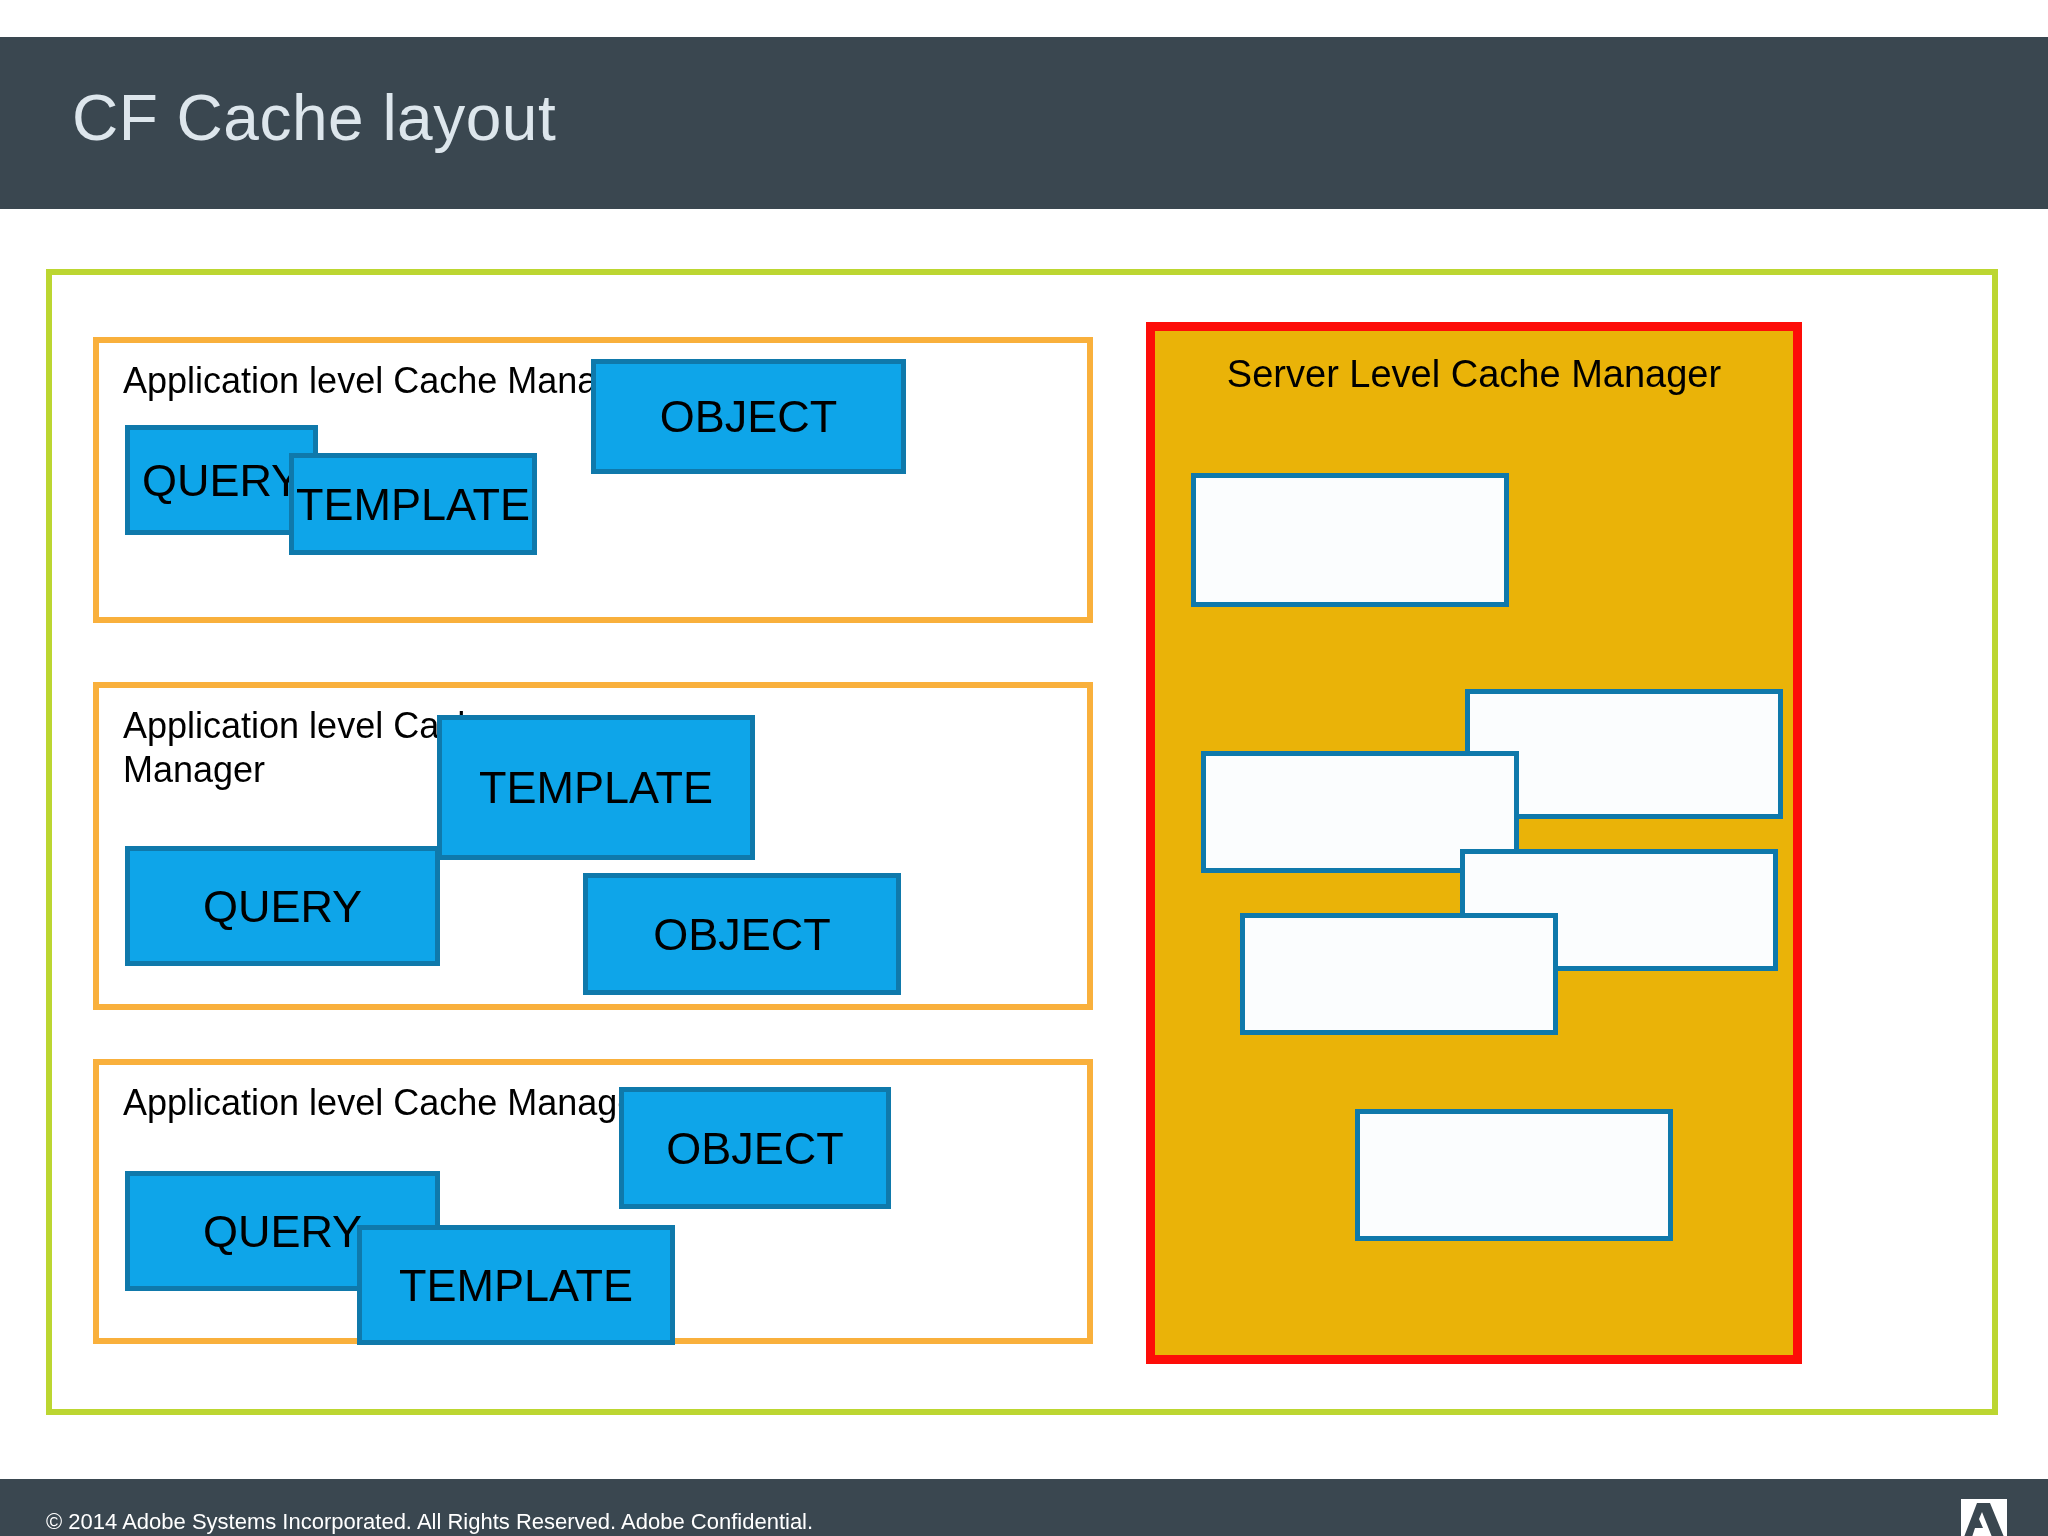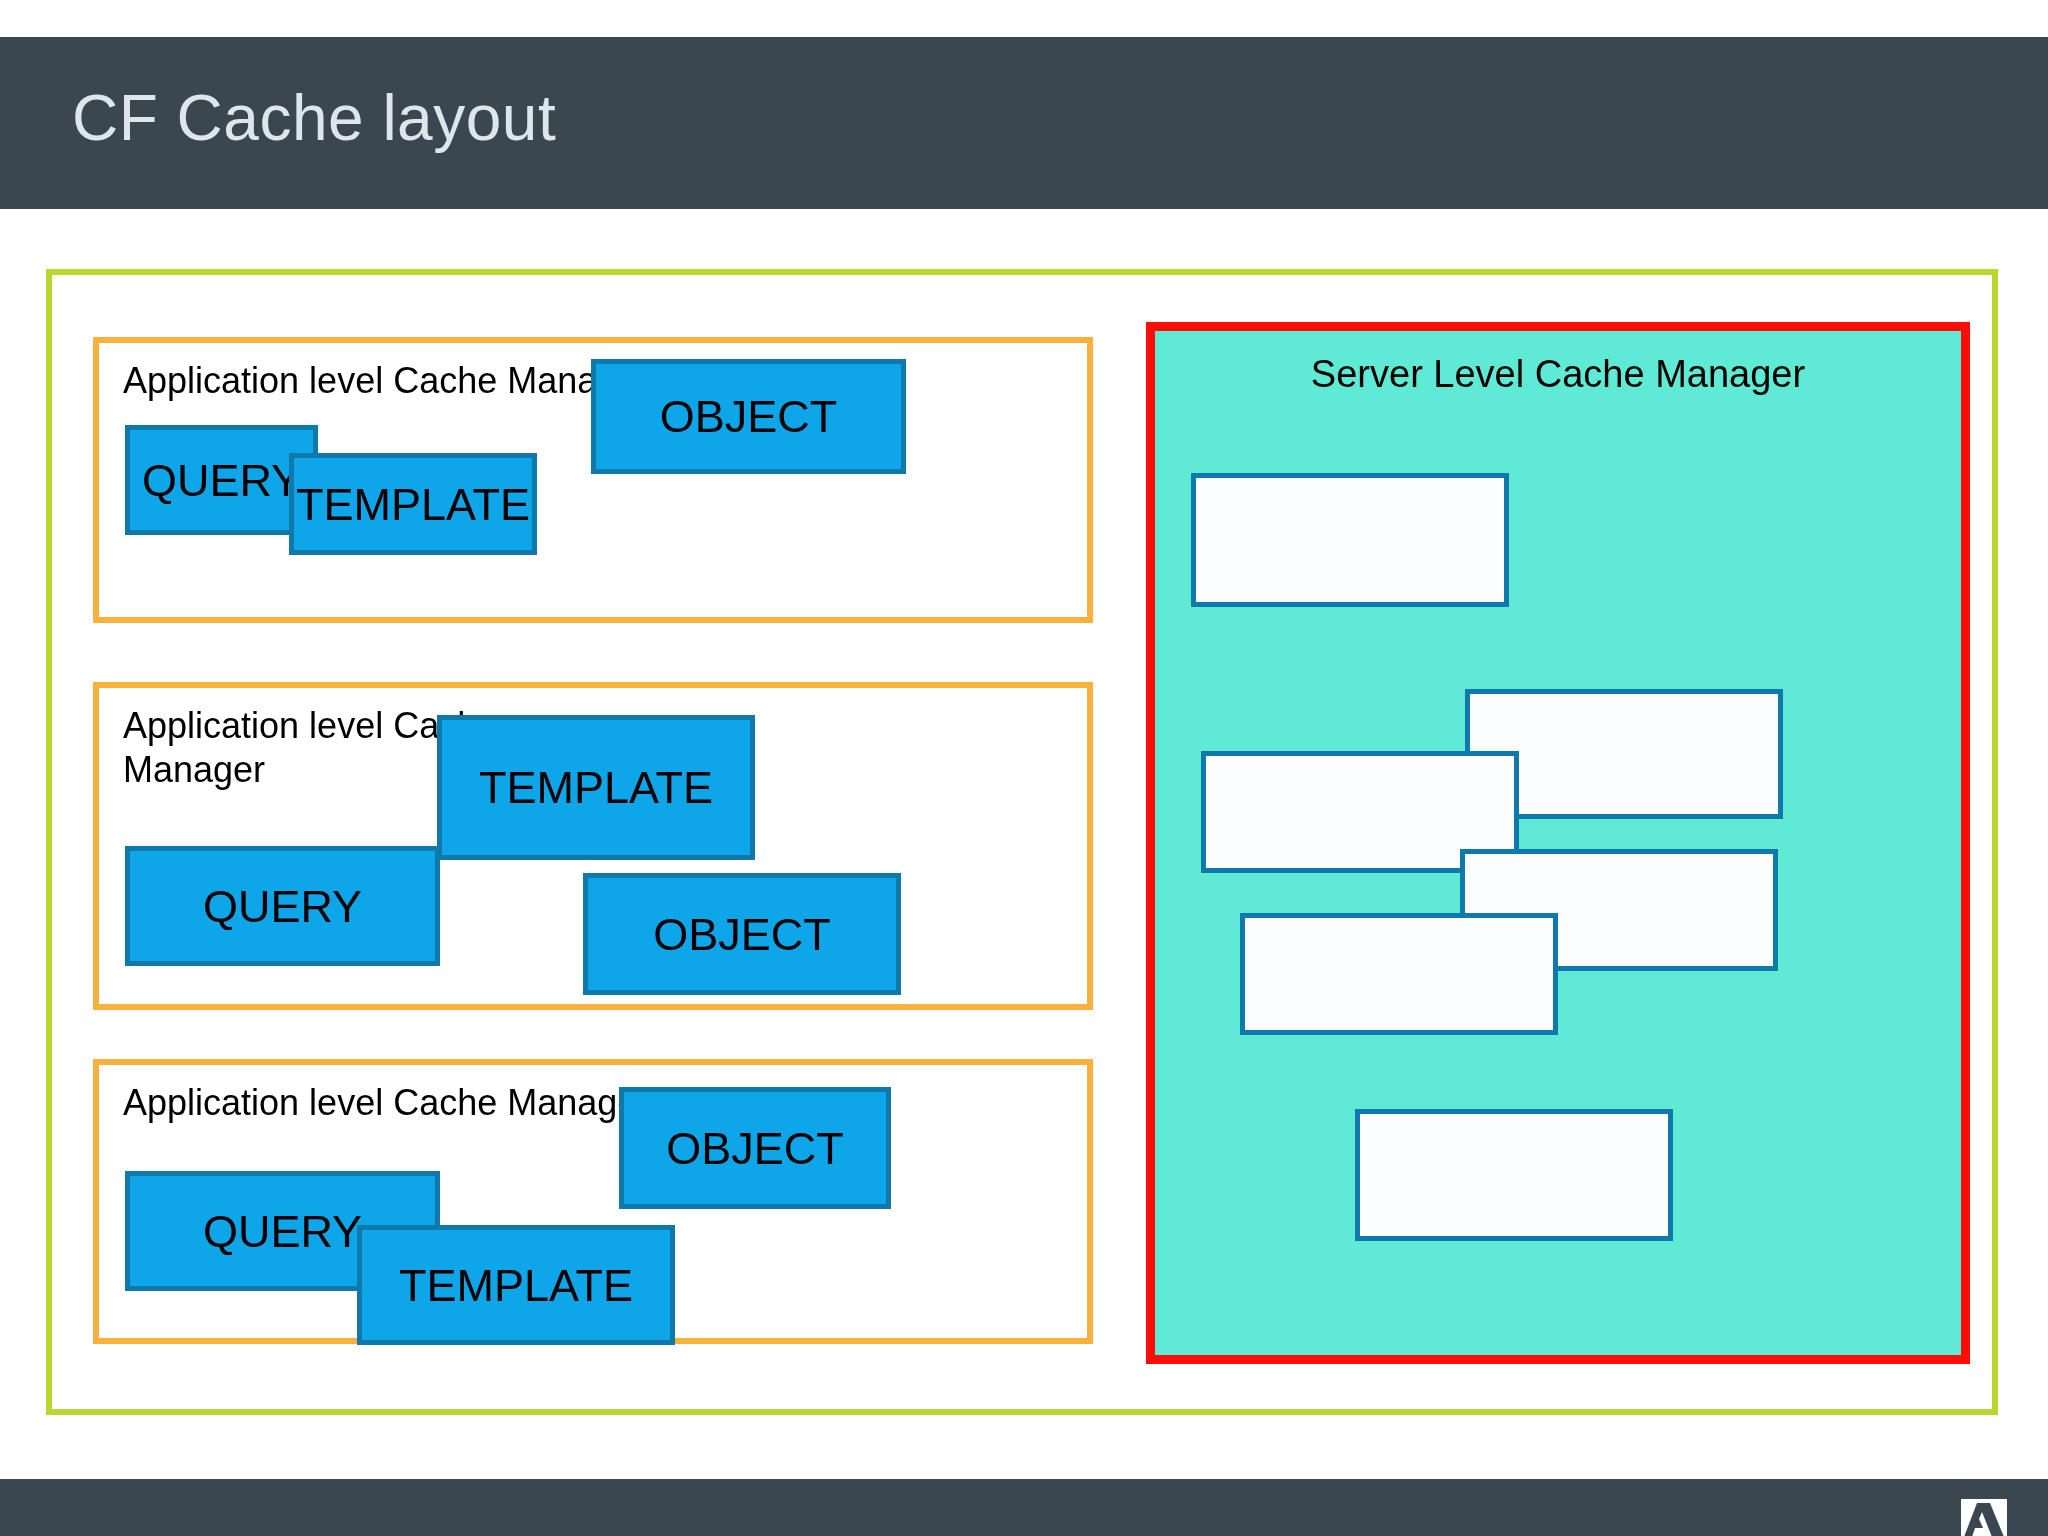--- a/index.html
+++ b/index.html
@@ -143,25 +143,25 @@
   
   .b3-object   { left: 520px; top: 22px;  width: 272px; height: 122px; }
   .b3-query    { left: 26px;  top: 106px; width: 315px; height: 120px; }
   .b3-template { left: 258px; top: 160px; width: 318px; height: 120px; }
 
   
   .server-panel {
     position: absolute;
     left: 1146px;
     top: 285px;
-    width: 824px;
+    width: 656px;
     height: 1042px;
     border: 9px solid #fd0d08;
     box-sizing: border-box;
-    background: #5eead4;
+    background: #eab308;
   }
   .server-title {
     position: absolute;
     left: 0;
     right: 0;
     top: 22px;
     text-align: center;
     font-size: 38px;
     color: #000000;
     white-space: nowrap;
@@ -237,20 +237,21 @@
 
     <div class="srv-box srv-1"></div>
     <div class="srv-box srv-2"></div>
     <div class="srv-box srv-3"></div>
     <div class="srv-box srv-4"></div>
     <div class="srv-box srv-5"></div>
     <div class="srv-box srv-6"></div>
   </div>
 
   <div class="footer-band"></div>
+  <div class="footer-text">© 2014 Adobe Systems Incorporated.  All Rights Reserved.  Adobe Confidential.</div>
 
   <div class="adobe-logo">
     <div class="adobe-mark">
       <svg viewBox="0 0 46 42" width="46" height="42" aria-hidden="true">
         <rect x="0" y="0" width="46" height="42" fill="#ffffff"></rect>
         <path d="M16 4 L3 38 L11 38 L14 29 L22 29 L18 20 L21 13 L31 38 L43 38 L29 4 Z" fill="#3a4750"></path>
       </svg>
     </div>
     <div class="adobe-wordmark">Adobe</div>
   </div>

